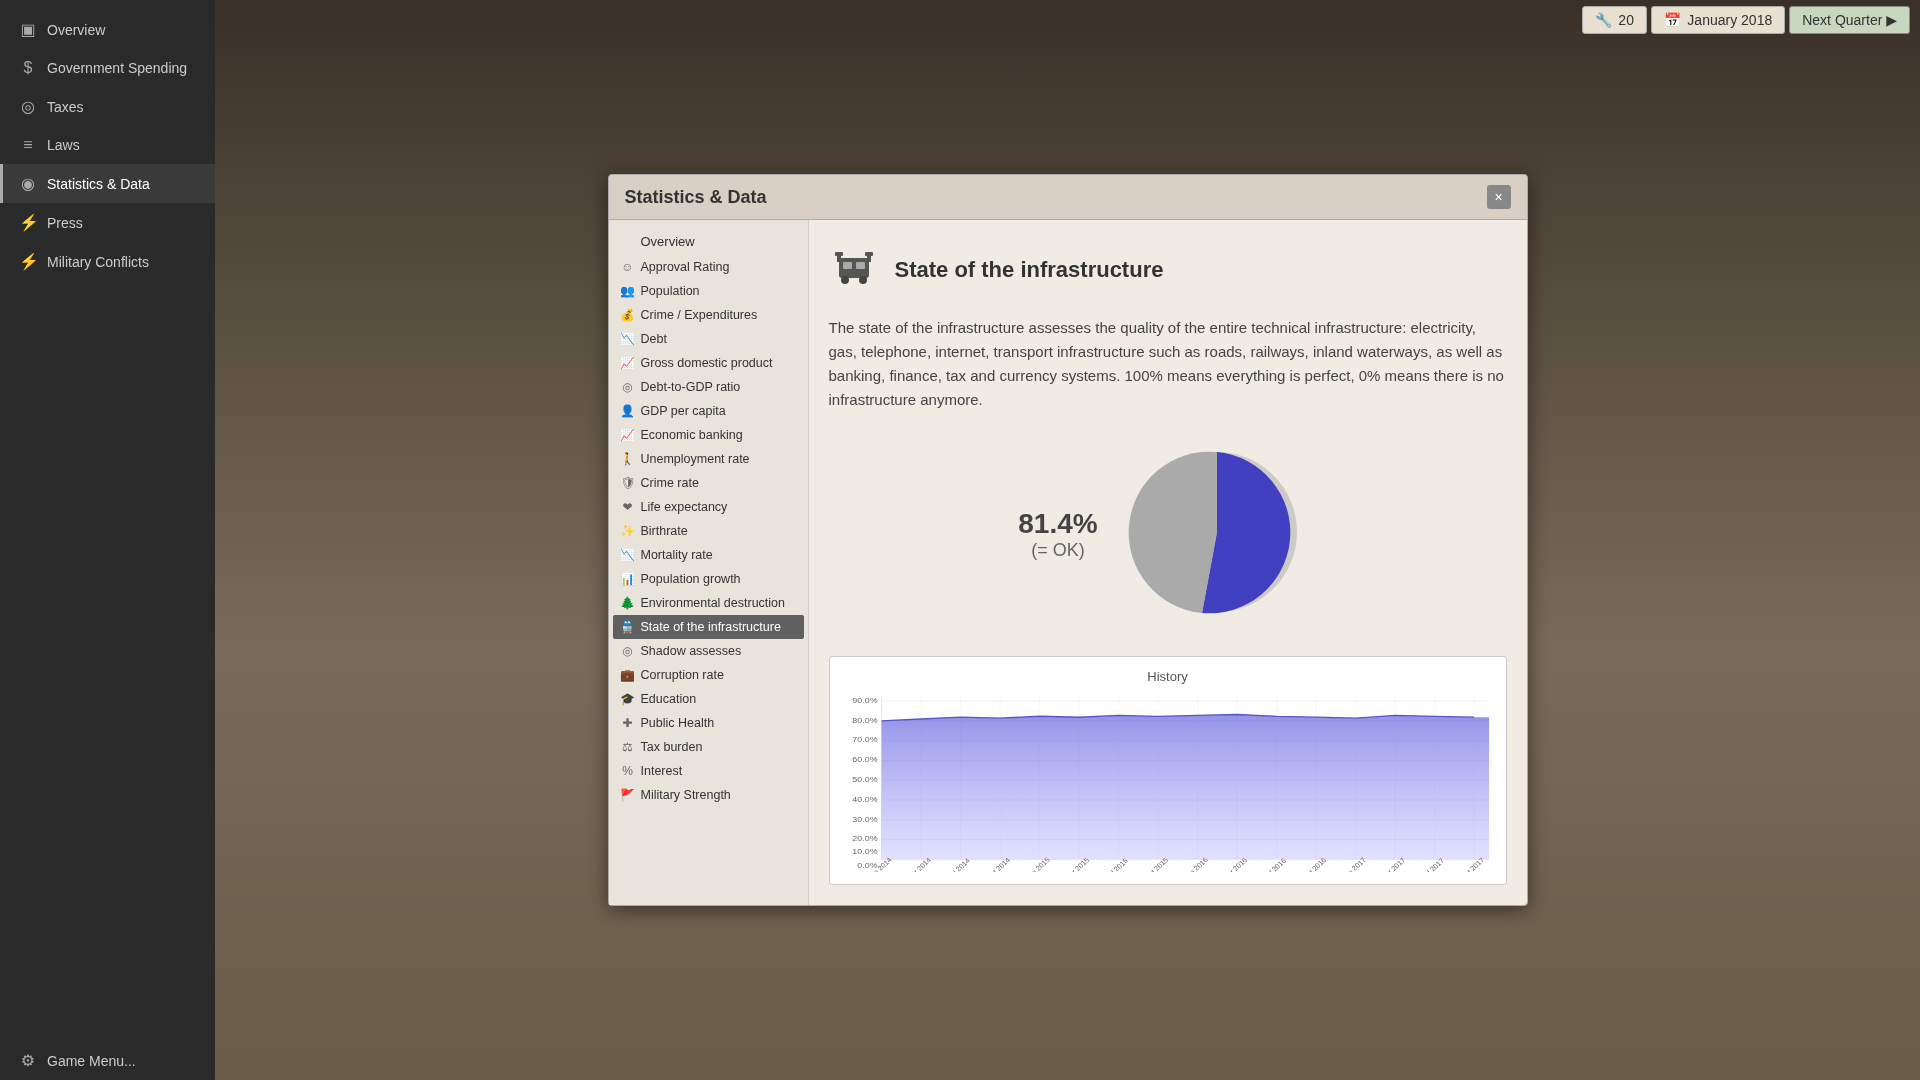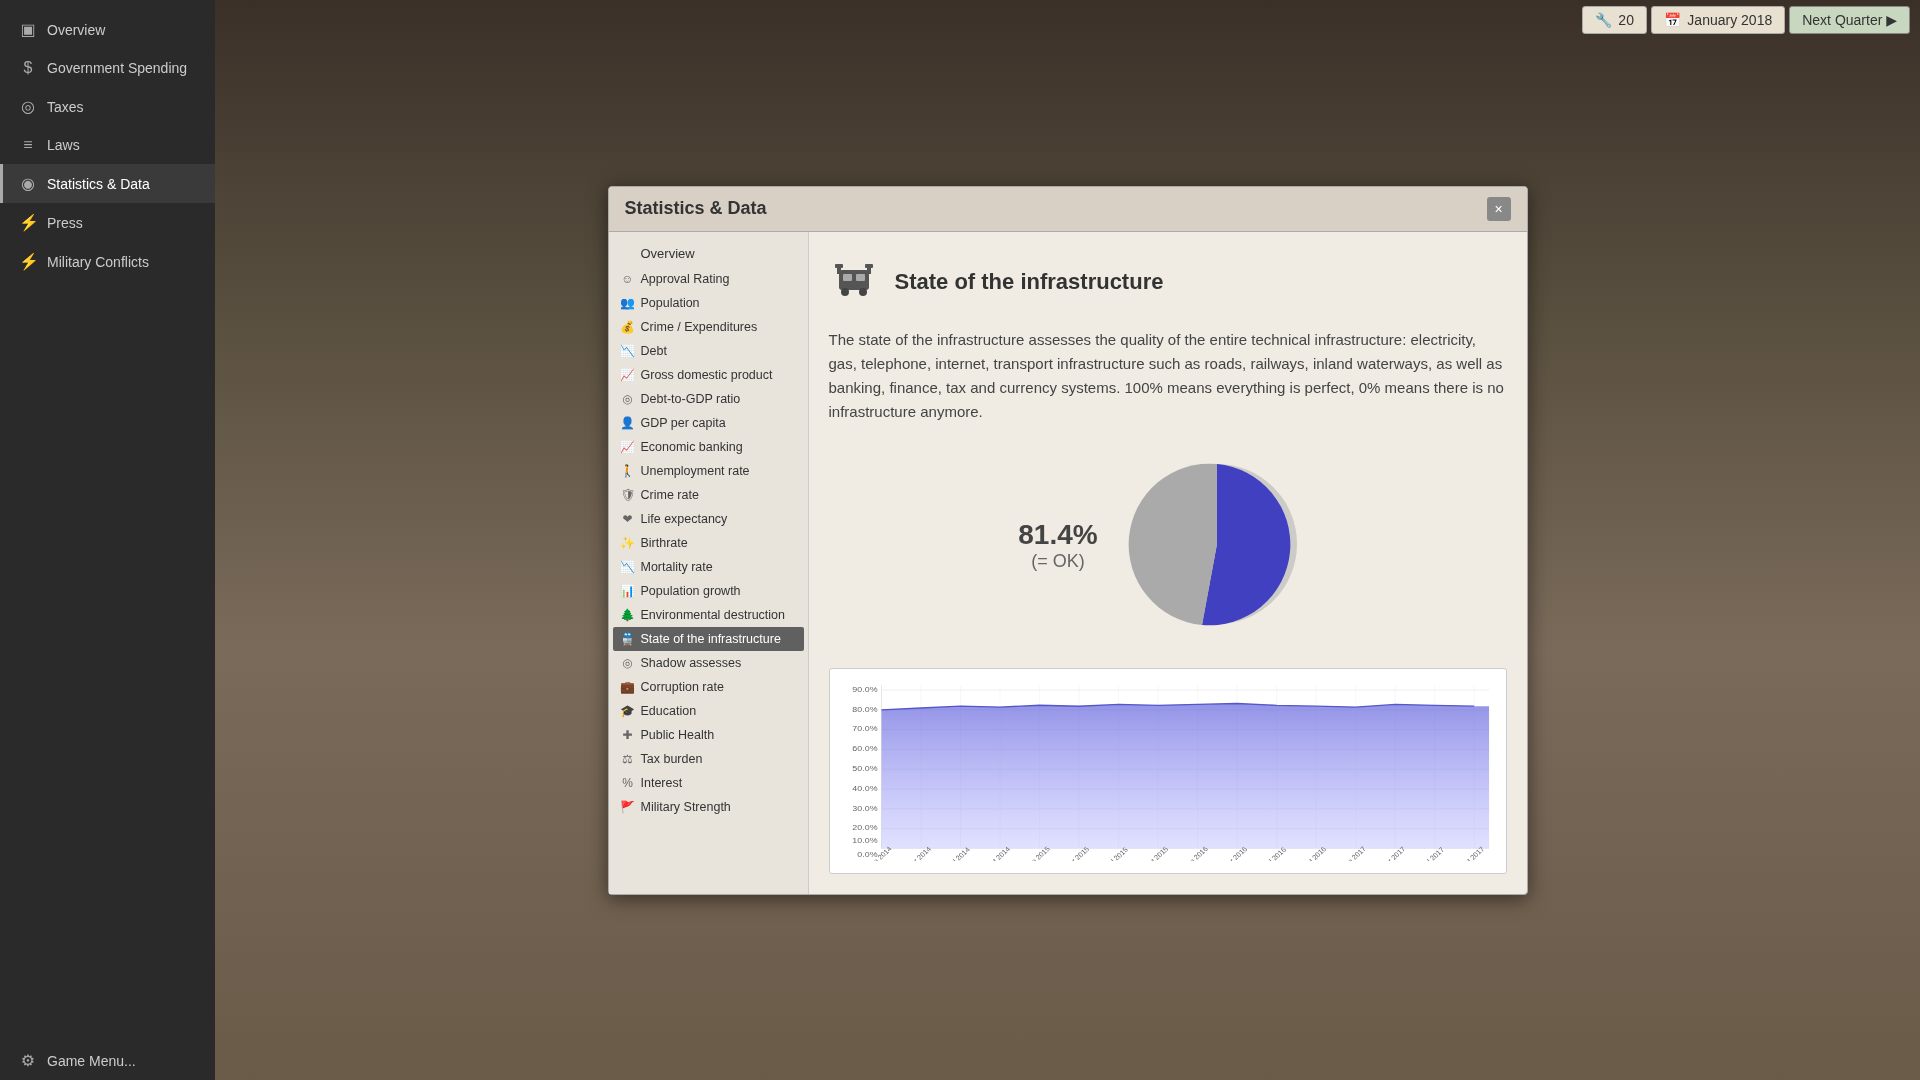--- a/index.html
+++ b/index.html
@@ -441,20 +441,21 @@
               <circle cx="100" cy="100" r="80" fill="#aaa" opacity="0.5"></circle>
 
               <path d="M100,100 L100,20 A80,80 0 1,1 85,181 Z" fill="#4040c0"></path>
 
               <path d="M100,100 L85,181 A80,80 0 0,1 100,20 Z" fill="#aaa"></path>
             </svg>
           </div>
         </div>
 
         <div class="history-panel">
+          <div class="history-title">History</div>
           <div class="history-chart">
             <svg class="chart-svg" viewBox="0 0 660 200" preserveAspectRatio="none">
 
               <text x="36" y="12" font-size="9" fill="#666" text-anchor="end">90.0%</text>
               <text x="36" y="34" font-size="9" fill="#666" text-anchor="end">80.0%</text>
               <text x="36" y="56" font-size="9" fill="#666" text-anchor="end">70.0%</text>
               <text x="36" y="78" font-size="9" fill="#666" text-anchor="end">60.0%</text>
               <text x="36" y="100" font-size="9" fill="#666" text-anchor="end">50.0%</text>
               <text x="36" y="122" font-size="9" fill="#666" text-anchor="end">40.0%</text>
               <text x="36" y="144" font-size="9" fill="#666" text-anchor="end">30.0%</text>

